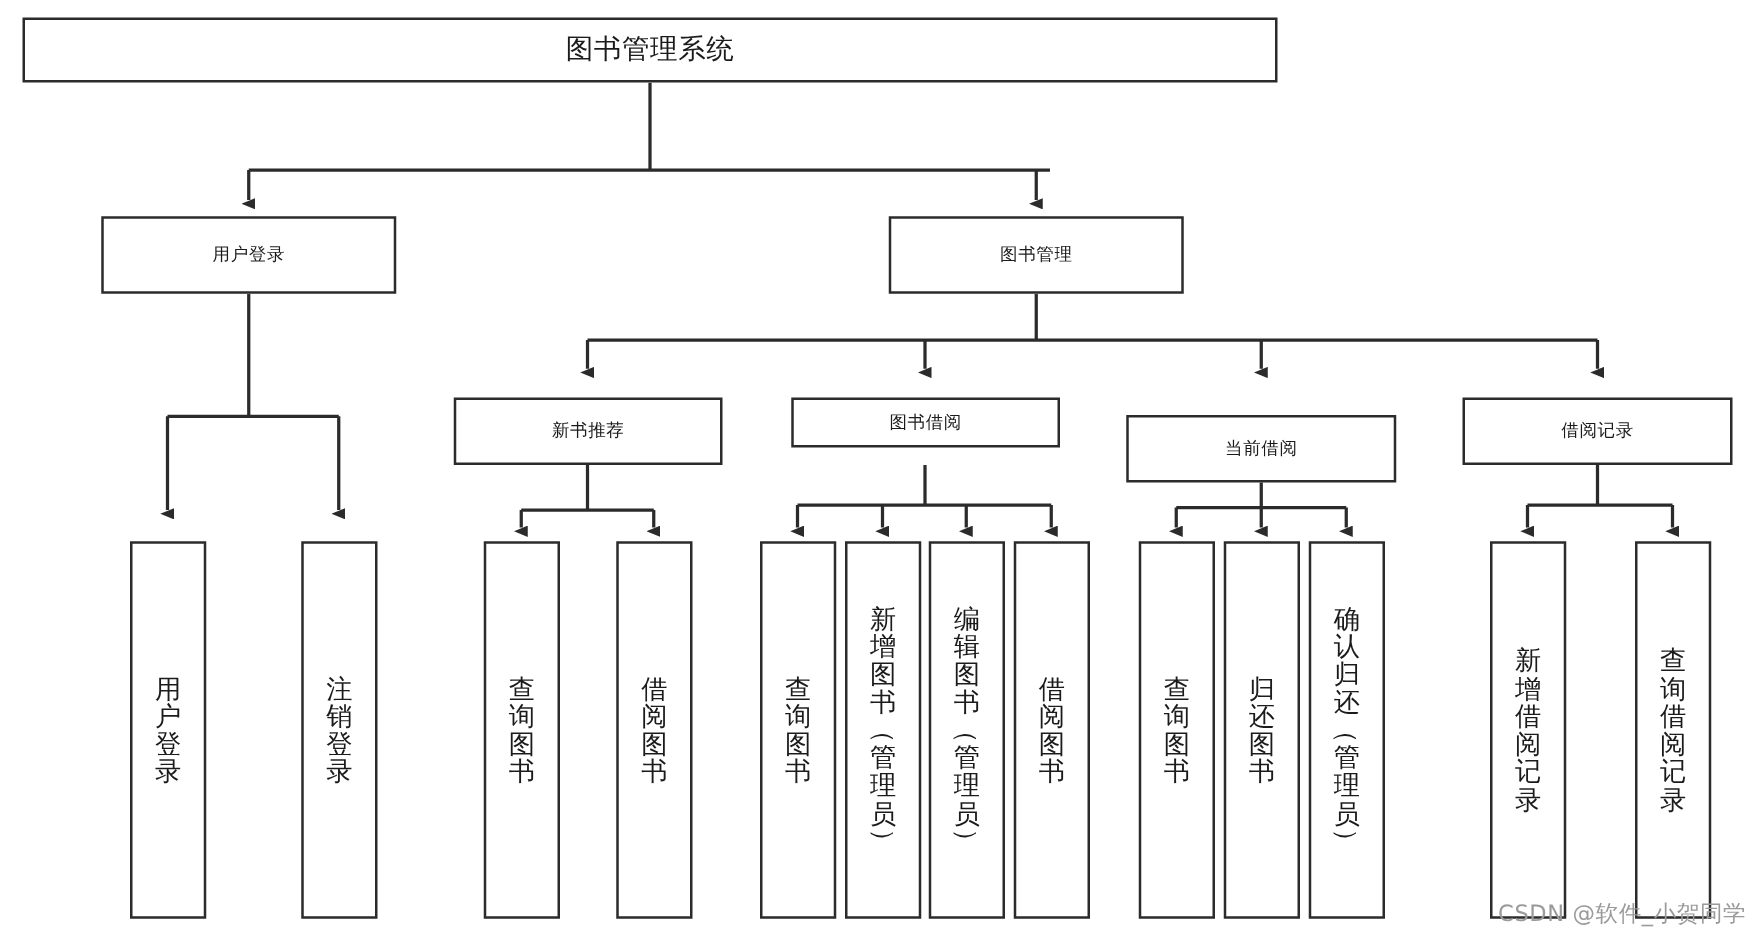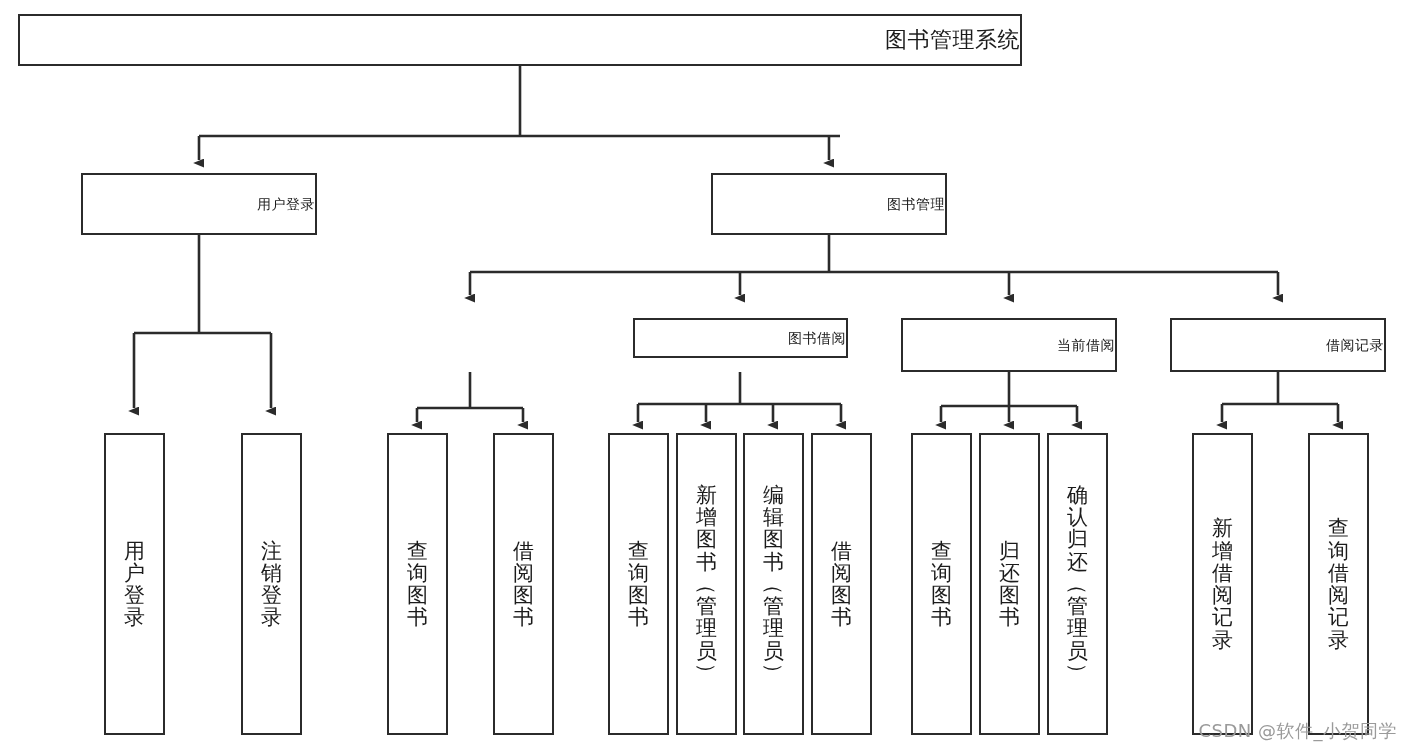--- a/index.html
+++ b/index.html
@@ -26,21 +26,21 @@
     height: 747px;
     pointer-events: none;
   }
   .node {
     position: absolute;
     box-sizing: border-box;
     border: 2px solid #2b2b2b;
     background: #ffffff;
     display: flex;
     align-items: center;
-    justify-content: flex-end;
+    justify-content: center;
     color: #1b1b1b;
     font-size: 21px;
     line-height: 1.18;
     letter-spacing: 0.5px;
     white-space: nowrap;
   }
   .node.root {
     font-size: 22px;
   }
   .node.level2,
@@ -140,24 +140,27 @@
     <span>图书管理系统</span>
   </div>
 
   <div class="node level2" style="left:81px; top:173px; width:236px; height:62px;">
     <span>用户登录</span>
   </div>
   <div class="node level2" style="left:711px; top:173px; width:236px; height:62px;">
     <span>图书管理</span>
   </div>
 
+  <div class="node level3" style="left:363px; top:318px; width:215px; height:54px;">
+    <span>新书推荐</span>
+  </div>
   <div class="node level3" style="left:633px; top:318px; width:215px; height:40px;">
     <span>图书借阅</span>
   </div>
-  <div class="node level3" style="left:901px; top:318px; width:216px; height:54px;">
+  <div class="node level3" style="left:901px; top:332px; width:216px; height:54px;">
     <span>当前借阅</span>
   </div>
   <div class="node level3" style="left:1170px; top:318px; width:216px; height:54px;">
     <span>借阅记录</span>
   </div>
 
   <div class="node leaf" style="left:104px; top:433px; width:61px; height:302px;">
     <span class="vlabel">
         <span>用</span>
         <span>户</span>

